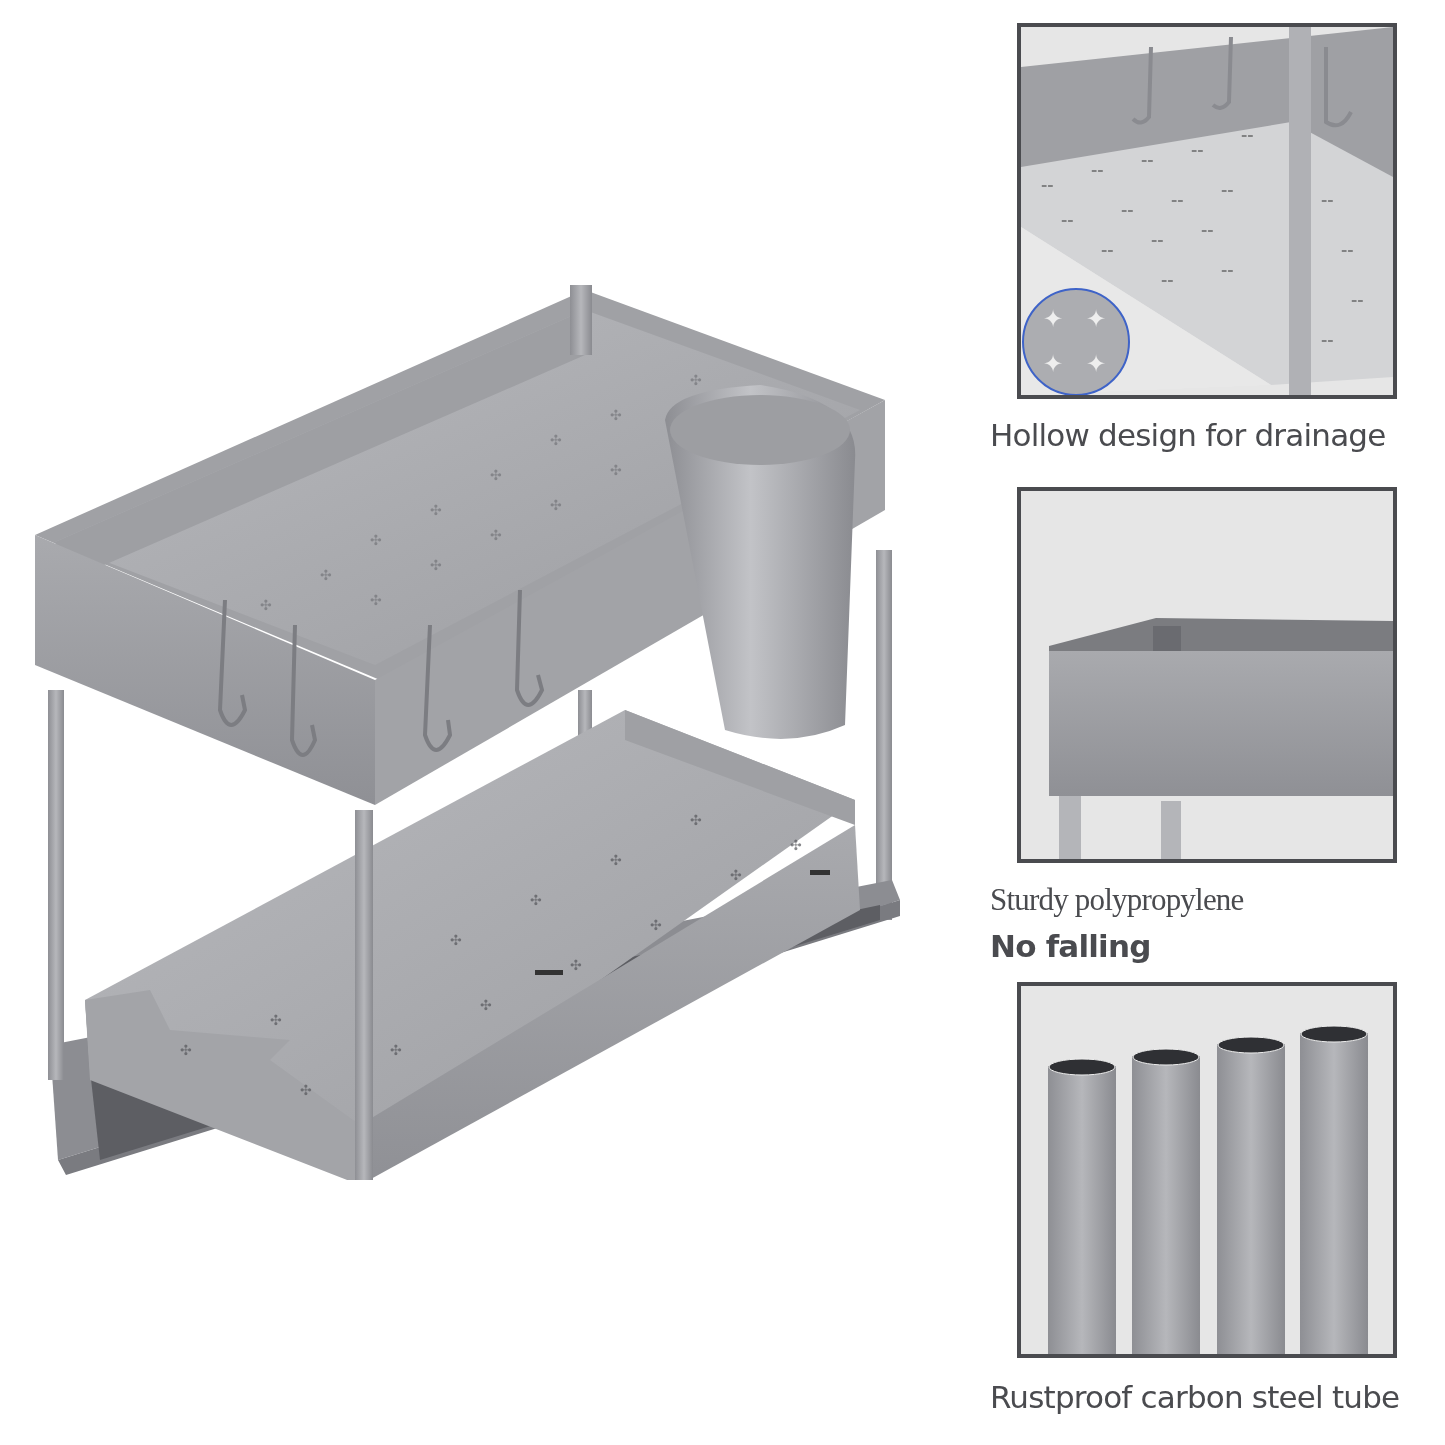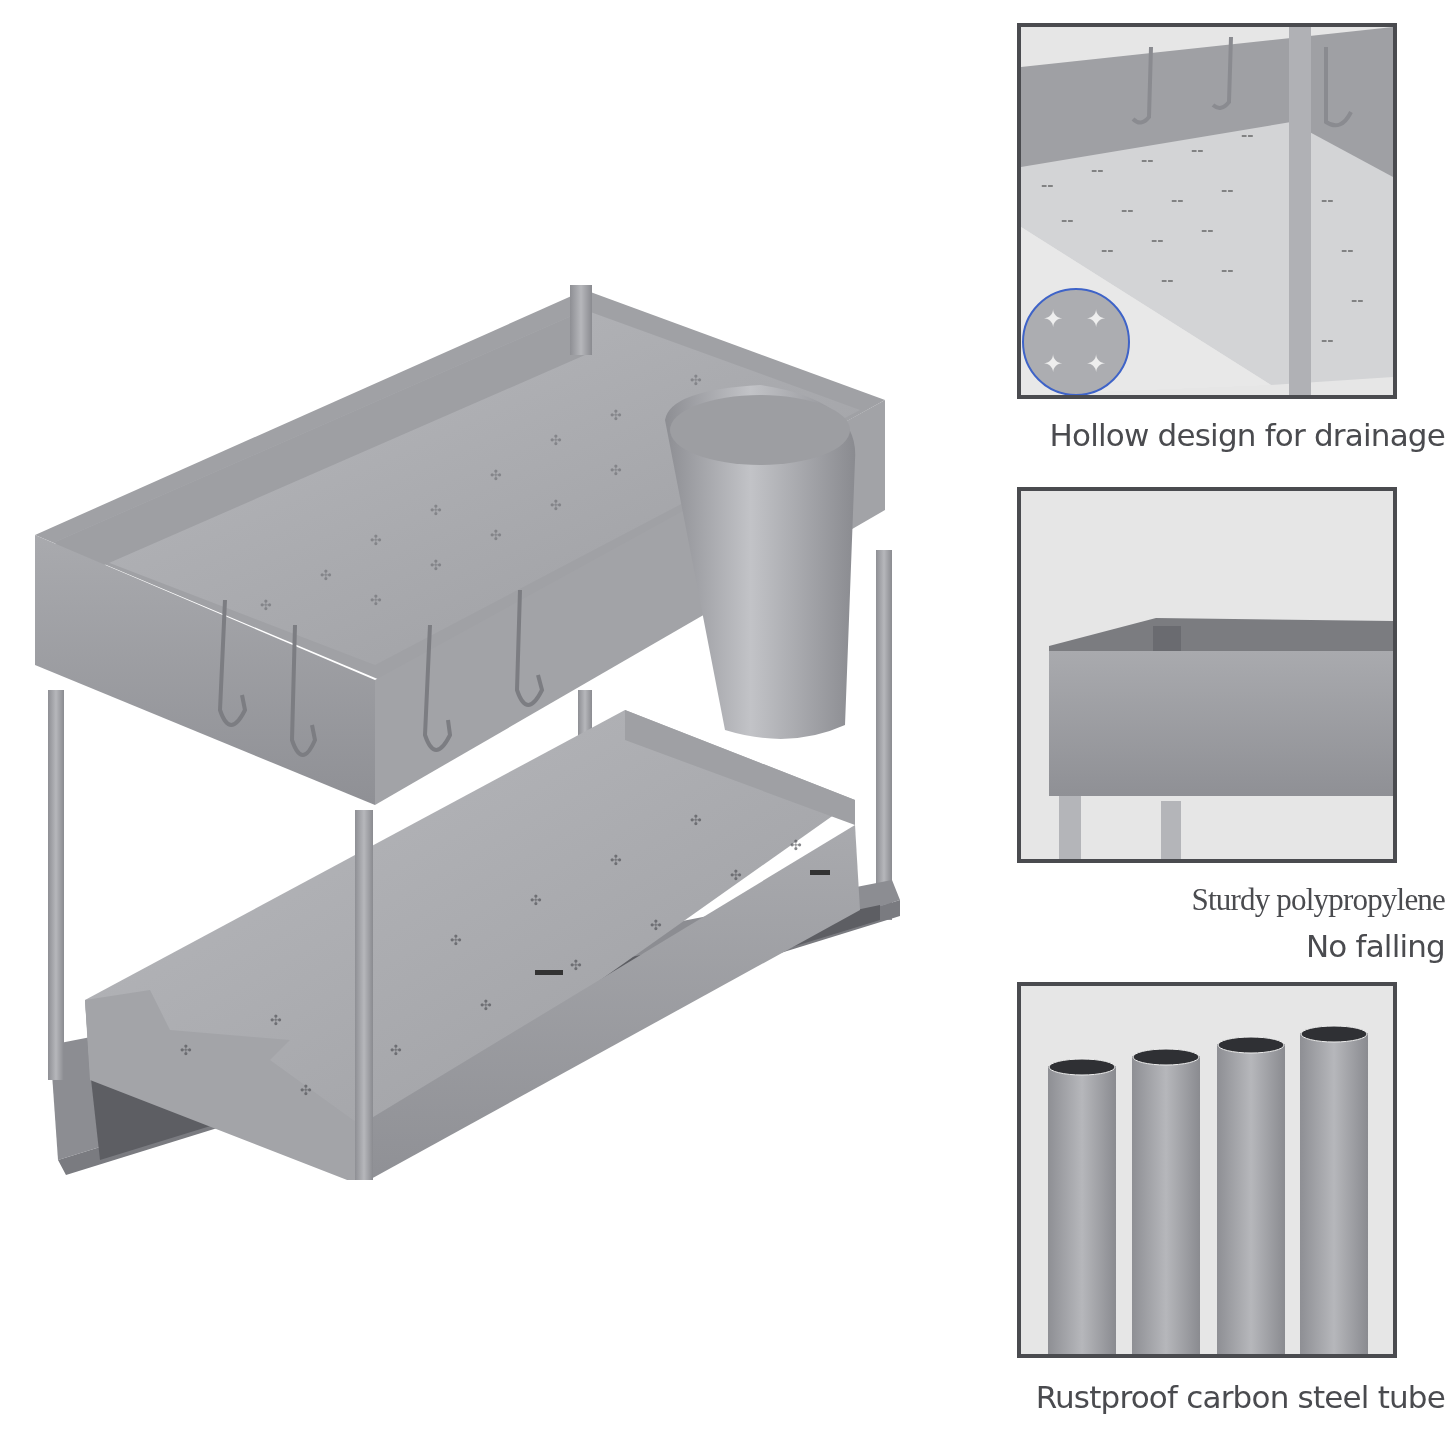--- a/index.html
+++ b/index.html
@@ -1,19 +1,19 @@
 <!DOCTYPE html>
 <html><head>
 <meta charset="utf-8">
 <style>
   html, body { margin:0; padding:0; background:#ffffff; }
   body { width:1445px; height:1445px; position:relative; overflow:hidden; font-family:"DejaVu Sans", sans-serif; }
   .main-product { position:absolute; left:30px; top:280px; width:900px; height:900px; }
   .frame { position:absolute; left:1017px; width:372px; border:4px solid #4a4b4f; background:#e4e4e4; overflow:hidden; }
-  .caption { position:absolute; left:990px; width:455px; text-align:right; color:#4a4b4f; font-size:31px; letter-spacing:-0.8px; line-height:46px; }
+  .caption { position:absolute; left:990px; width:455px; text-align:left; color:#4a4b4f; font-size:31px; letter-spacing:-0.8px; line-height:46px; }
   svg { display:block; }
 </style>
 </head>
 <body>
 
 <div class="main-product">
   <svg width="900" height="900" viewBox="0 0 900 900">
     <defs>
       <linearGradient id="gMetal" x1="0" y1="0" x2="1" y2="0">
         <stop offset="0" stop-color="#8e8f94"></stop>
@@ -155,21 +155,21 @@
   <svg width="372" height="368" viewBox="0 0 372 368">
     <rect width="372" height="368" fill="#e6e6e6"></rect>
     <polygon points="28,155 135,127 372,130 372,165 28,165" fill="#7b7c80"></polygon>
     <rect x="132" y="135" width="28" height="30" fill="#6a6b70"></rect>
     <rect x="28" y="160" width="344" height="145" fill="url(#gFront)"></rect>
     <rect x="38" y="305" width="22" height="63" fill="#b4b5b9"></rect>
     <rect x="140" y="310" width="20" height="58" fill="#b4b5b9"></rect>
   </svg>
 </div>
 <div class="caption" style="top:877px;font-family:Liberation Serif, serif;">Sturdy polypropylene</div>
-<div class="caption" style="top:923px;">No falling</div>
+<div class="caption" style="top:923px;font-weight:bold;">No falling</div>
 
 <div class="frame" style="top:982px; height:368px;">
   <svg width="372" height="368" viewBox="0 0 372 368">
     <rect width="372" height="368" fill="#e6e6e6"></rect>
     <g>
       <rect x="27" y="80" width="68" height="288" fill="url(#gMetal)"></rect>
       <ellipse cx="61" cy="81" rx="33" ry="8" fill="#2f3034" stroke="#eeeeee" stroke-width="1"></ellipse>
     </g>
     <g>
       <rect x="111" y="70" width="68" height="298" fill="url(#gMetal)"></rect>

